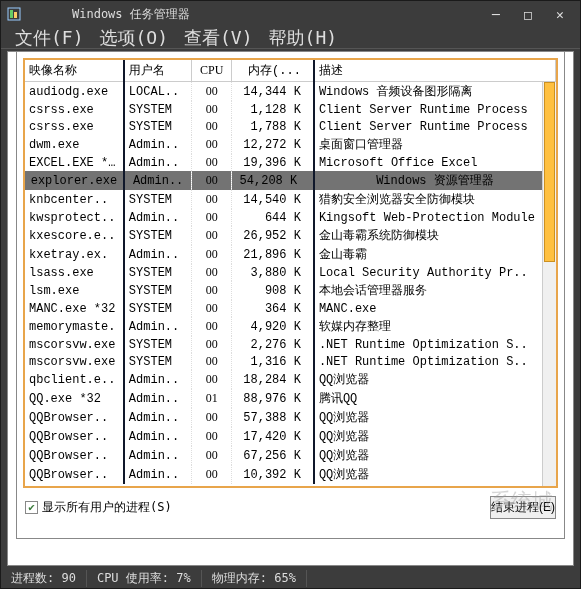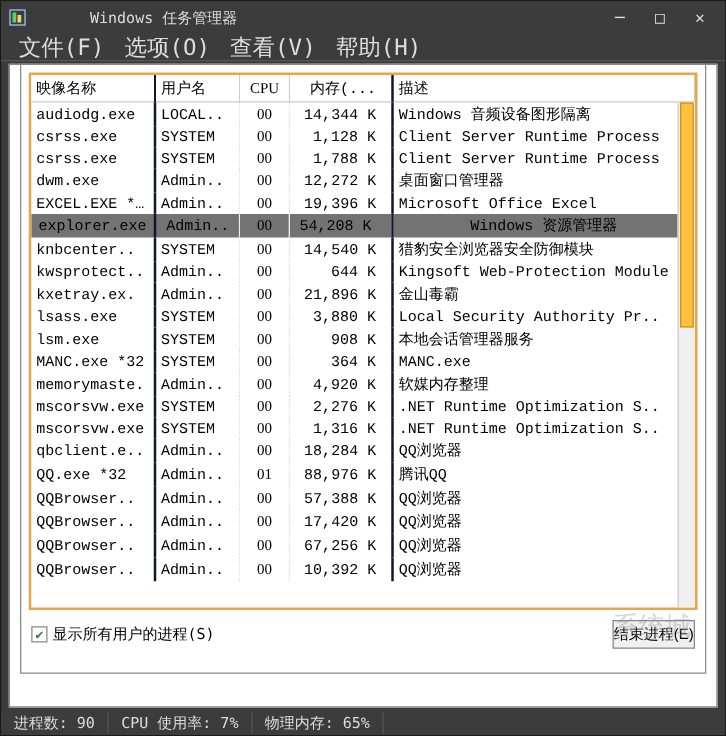--- a/index.html
+++ b/index.html
@@ -130,20 +130,27 @@
                 <td class="col-desc vline">猎豹安全浏览器安全防御模块</td>
               </tr>
               <tr>
                 <td class="col-name">kwsprotect..</td>
                 <td class="col-user vline">Admin..</td>
                 <td class="col-cpu">00</td>
                 <td class="col-mem">644 K</td>
                 <td class="col-desc vline">Kingsoft Web-Protection Module</td>
               </tr>
               <tr>
+                <td class="col-name">kxescore.e..</td>
+                <td class="col-user vline">SYSTEM</td>
+                <td class="col-cpu">00</td>
+                <td class="col-mem">26,952 K</td>
+                <td class="col-desc vline">金山毒霸系统防御模块</td>
+              </tr>
+              <tr>
                 <td class="col-name">kxetray.ex.</td>
                 <td class="col-user vline">Admin..</td>
                 <td class="col-cpu">00</td>
                 <td class="col-mem">21,896 K</td>
                 <td class="col-desc vline">金山毒霸</td>
               </tr>
               <tr>
                 <td class="col-name">lsass.exe</td>
                 <td class="col-user vline">SYSTEM</td>
                 <td class="col-cpu">00</td>

